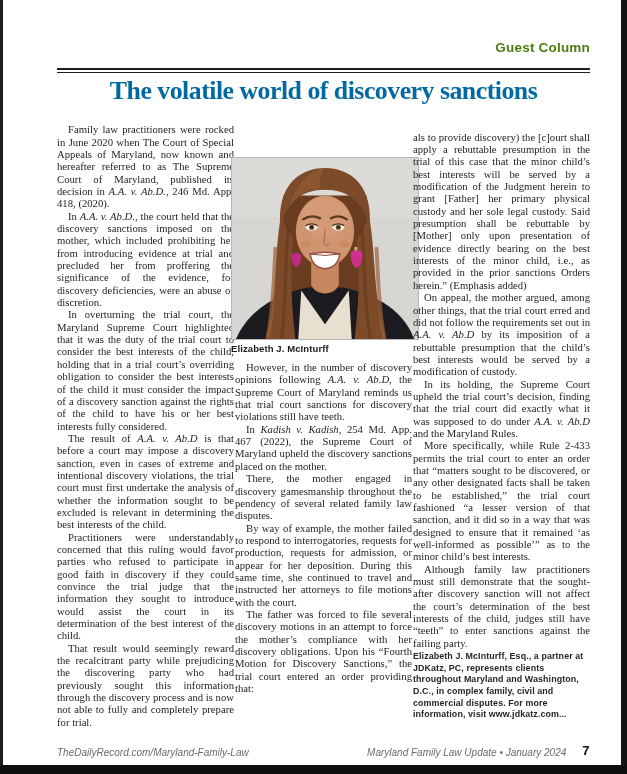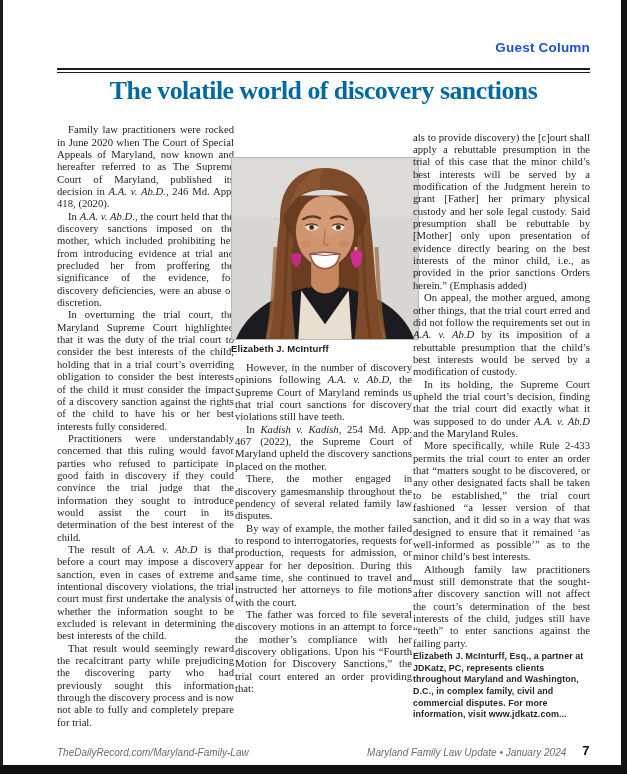--- a/index.html
+++ b/index.html
@@ -8,21 +8,21 @@
     font-family:"Liberation Serif",serif;overflow:hidden;
   }
   .edge{position:absolute;background:#1c1c1c;}
   .edge-left{left:0;top:0;width:3px;height:774px;}
   .edge-right{right:0;top:0;width:6px;height:774px;background:#141414;}
   .edge-bottom{left:0;bottom:0;width:627px;height:9px;background:#0f0f0f;}
   .content{position:absolute;left:57px;top:0;width:533px;}
   .kicker{
     margin-top:40px;text-align:right;
     font-family:"Liberation Sans",sans-serif;font-weight:bold;
-    font-size:13.5px;color:#1d4ed8;letter-spacing:.2px;
+    font-size:13.5px;color:#4d7c0f;letter-spacing:.2px;
   }
   .double-rule{
     margin-top:13px;height:2px;
     border-top:2.5px solid #1d1d1d;border-bottom:1.3px solid #1d1d1d;
   }
   .title{
     margin-top:3px;text-align:center;font-weight:bold;color:#0369a1;
     font-family:"Liberation Serif",serif;font-size:25.8px;
     letter-spacing:-0.5px;white-space:nowrap;line-height:30px;
   }
@@ -70,22 +70,22 @@
   <div class="kicker">Guest Column</div>
   <div class="double-rule"></div>
   <h1 class="title">The volatile world of discovery sanctions</h1>
 
   <div class="cols">
 
     <div class="col">
         <p class="para"><span>Family law practitioners were rocked in June 2020 when The Court of Special Appeals of Maryland, now known and hereafter referred to as The Supreme Court of Maryland, published its decision in </span><em>A.A. v. Ab.D.</em><span>, 246 Md. App. 418, (2020).</span></p>
         <p class="para"><span>In </span><em>A.A. v. Ab.D.</em><span>, the court held that the discovery sanctions imposed on the mother, which included prohibiting her from introducing evidence at trial and precluded her from proffering the significance of the evidence, for discovery deficiencies, were an abuse of discretion.</span></p>
         <p class="para"><span>In overturning the trial court, the Maryland Supreme Court highlighted that it was the duty of the trial court to consider the best interests of the child, holding that in a trial court’s overriding obligation to consider the best interests of the child it must consider the impact of a discovery sanction against the rights of the child to have his or her best interests fully considered.</span></p>
+        <p class="para"><span>The result of </span><em>A.A. v. Ab.D</em><span> is that before a court may impose a discovery sanction, even in cases of extreme and intentional discovery violations, the trial court must first undertake the analysis of whether the information sought to be excluded is relevant in determining the best interests of the child.</span></p>
         <p class="para"><span>Practitioners were understandably concerned that this ruling would favor parties who refused to participate in good faith in discovery if they could convince the trial judge that the information they sought to introduce would assist the court in its determination of the best interest of the child.</span></p>
-        <p class="para"><span>The result of </span><em>A.A. v. Ab.D</em><span> is that before a court may impose a discovery sanction, even in cases of extreme and intentional discovery violations, the trial court must first undertake the analysis of whether the information sought to be excluded is relevant in determining the best interests of the child.</span></p>
         <p class="para"><span>That result would seemingly reward the recalcitrant party while prejudicing the discovering party who had previously sought this information through the discovery process and is now not able to fully and completely prepare for trial.</span></p>
       </div>
 
     <div class="col">
       <figure class="author">
         <div class="photo-frame">
           <svg viewBox="0 0 188 183" width="186" height="181" xmlns="http://www.w3.org/2000/svg">
             <rect width="188" height="183" fill="#d8d6d3"></rect>
             <rect width="188" height="60" fill="#dddbd8"></rect>
 

